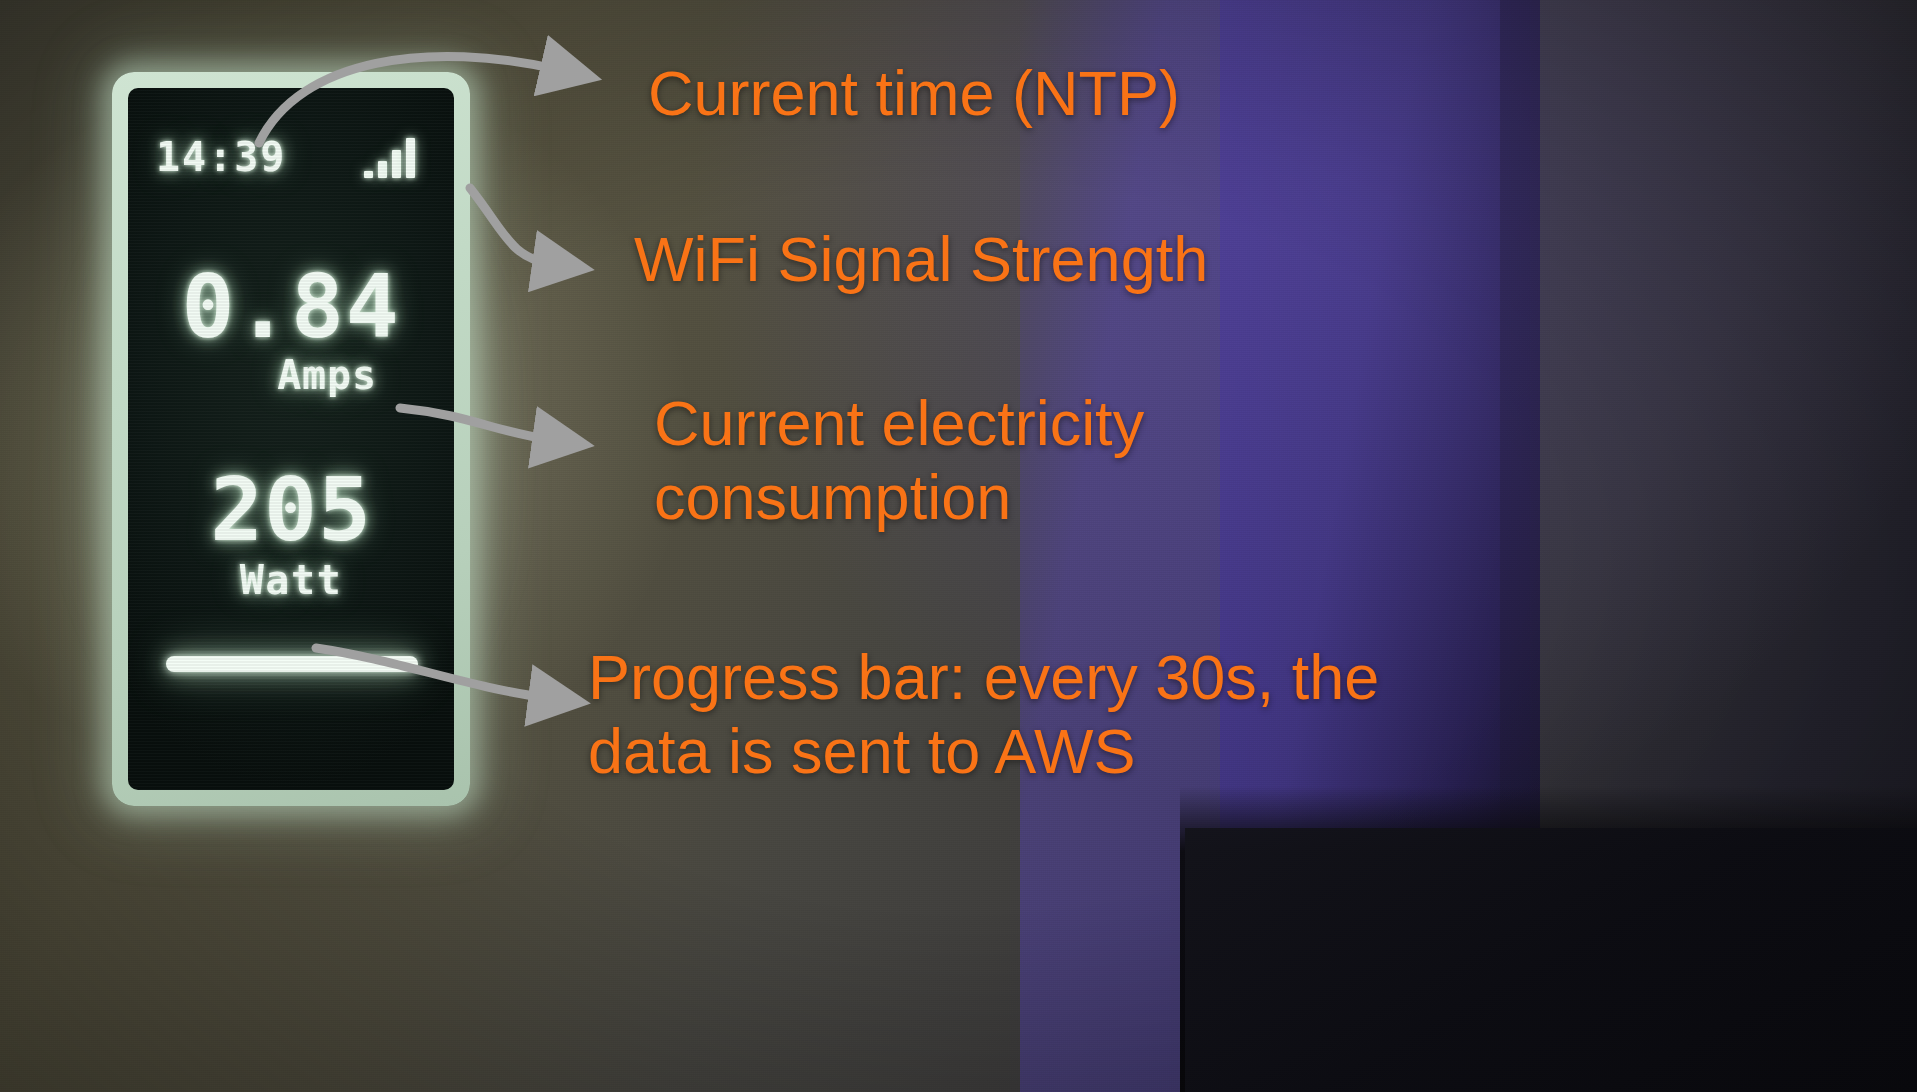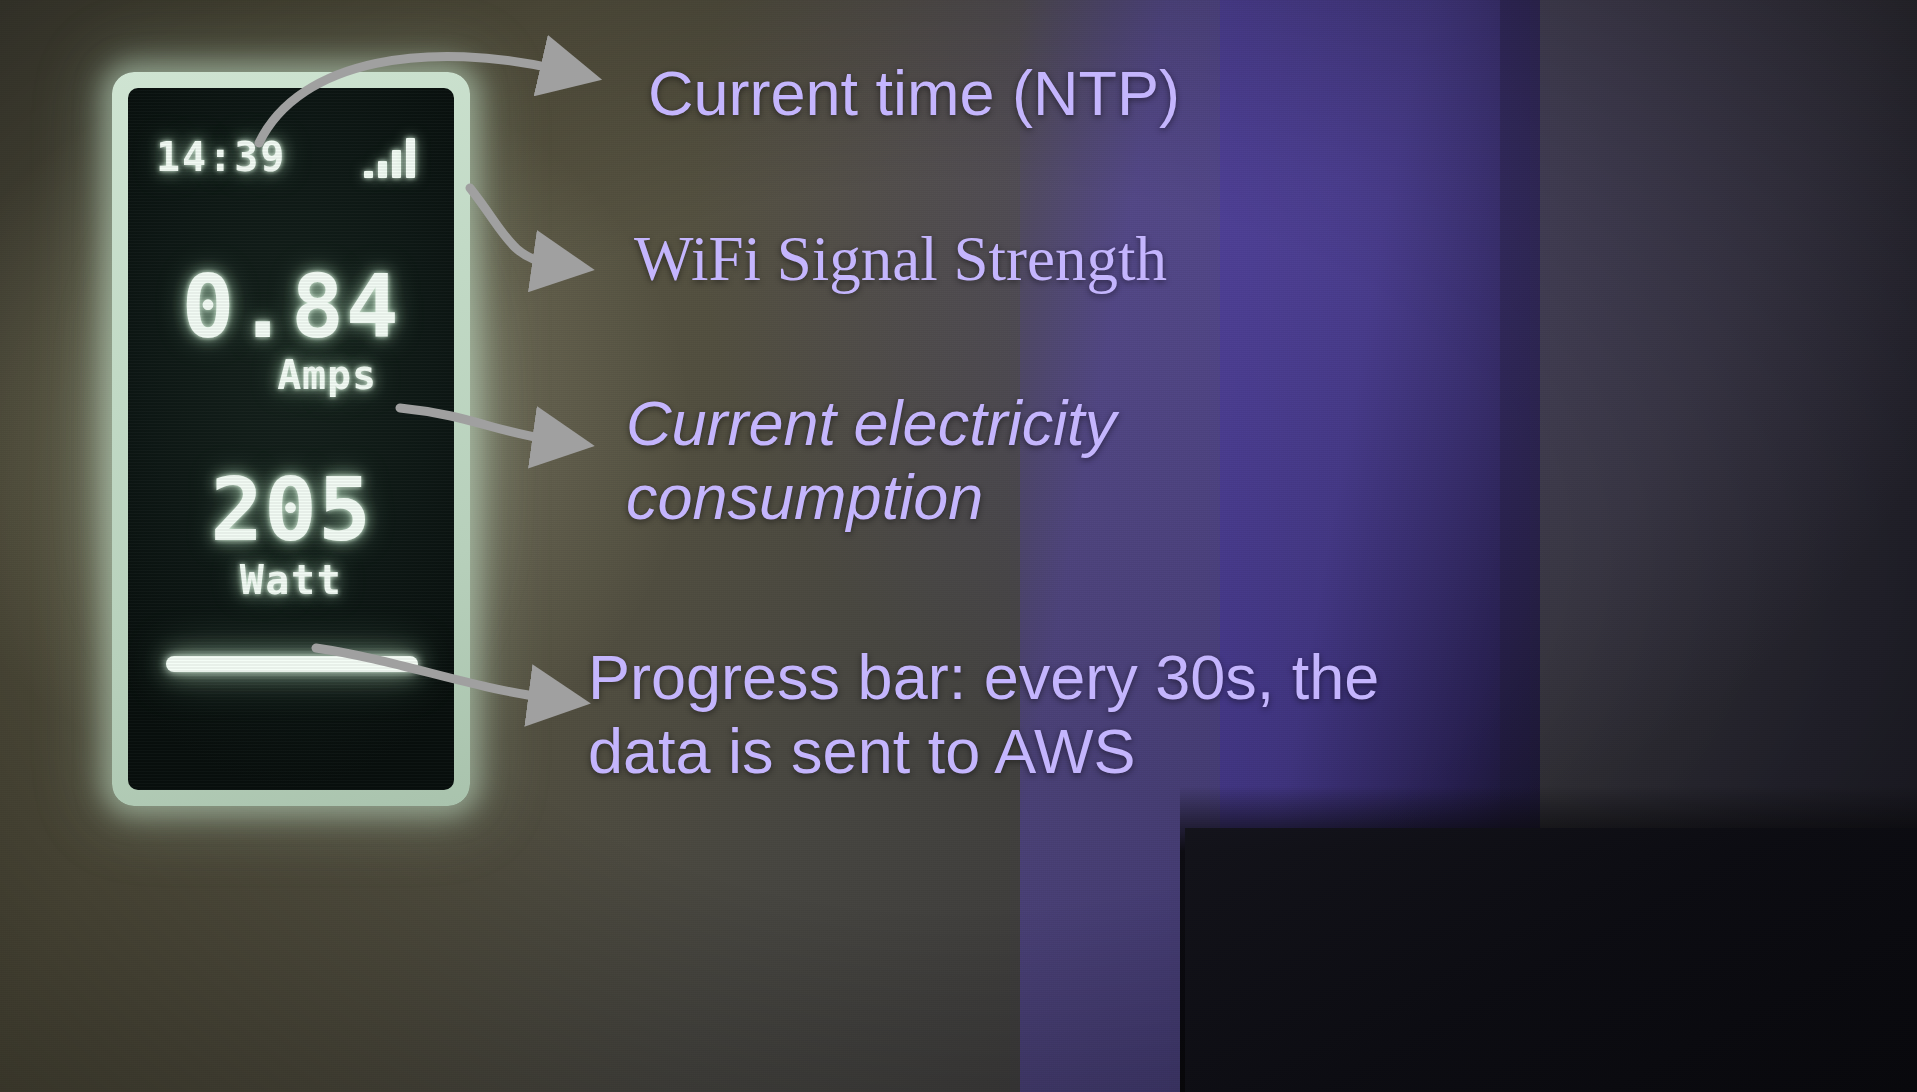--- a/index.html
+++ b/index.html
@@ -117,29 +117,29 @@
     position:absolute;left:0;top:0;height:100%;border-radius:8px;
     background:#f4fdf6;
     box-shadow:0 0 9px rgba(230,252,234,.95),0 0 24px rgba(200,240,208,.7),0 0 46px rgba(170,220,180,.45);
   }
 
   
   #arrows{position:absolute;inset:0;pointer-events:none;}
 
   
   .anno{
-    position:absolute;color:#c4b5fd;
+    position:absolute;color:#f97316;
     font-family:"Liberation Sans", sans-serif;
     font-weight:400;font-size:63px;line-height:74px;
     text-shadow:0 2px 6px rgba(0,0,0,.45);
     white-space:pre-line;
   }
   #anno-0{left:648px;top:56px;}
-  #anno-1{left:634px;top:222px;font-family:Liberation Serif, serif;}
-  #anno-2{left:626px;top:386px;font-style:italic;}
+  #anno-1{left:634px;top:222px;}
+  #anno-2{left:654px;top:386px;}
   #anno-3{left:588px;top:640px;}
 </style>
 </head>
 <body>
 
 <div id="photo"></div>
 <div id="darkblock"></div>
 <div id="grain"></div>
 
 <div id="device-glow"></div>

